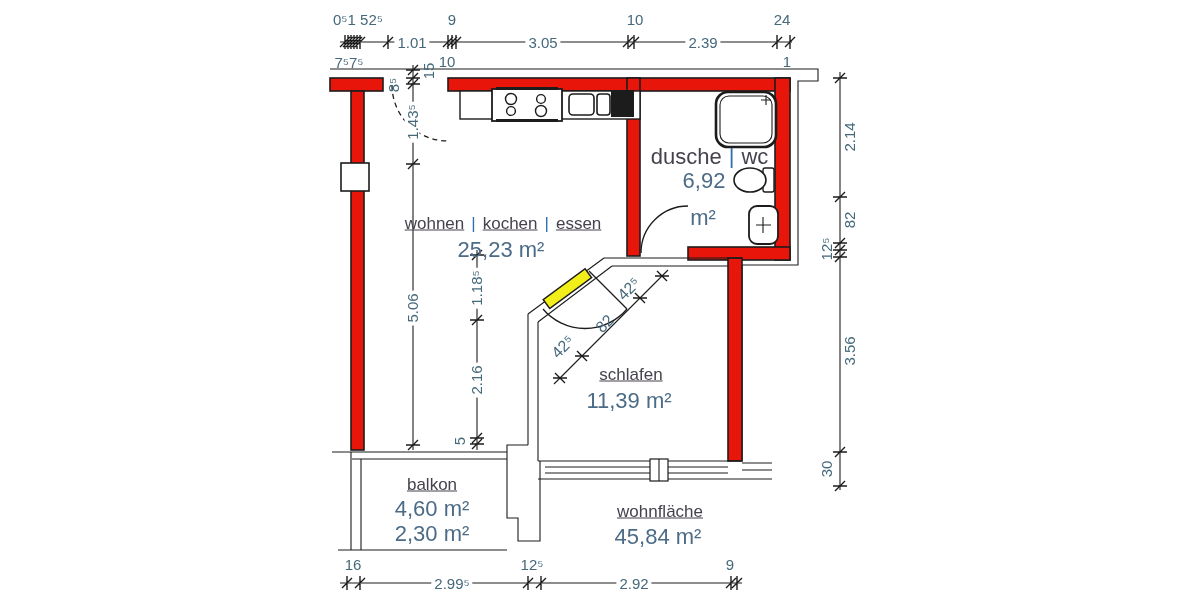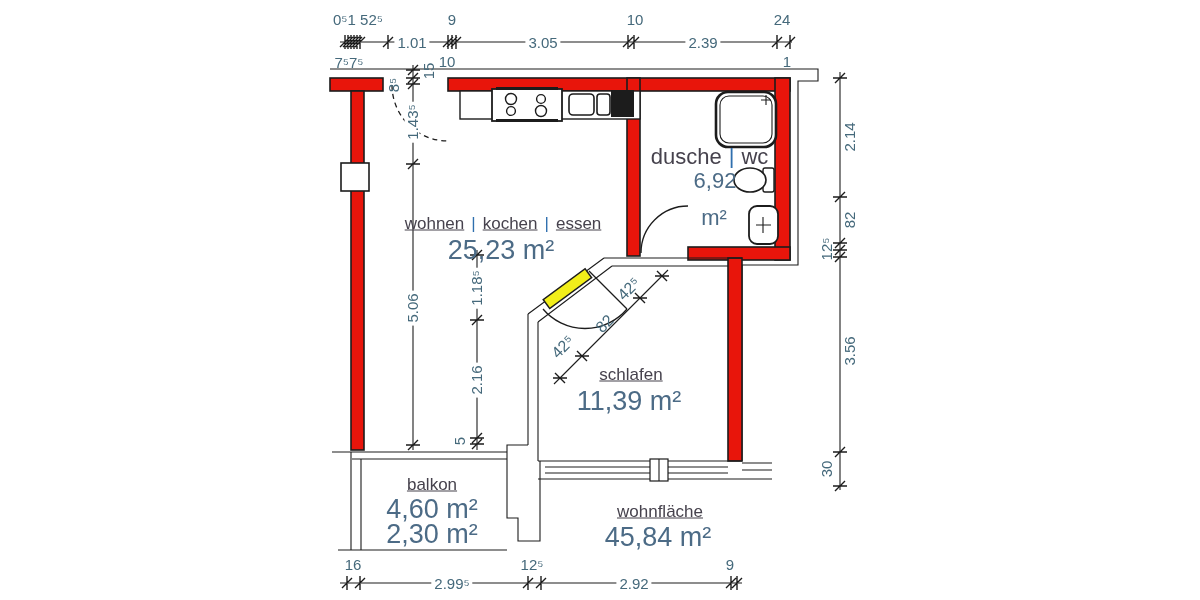--- a/index.html
+++ b/index.html
@@ -12,22 +12,22 @@
   .dimln{fill:none;stroke:var(--line);stroke-width:1.1;}
   .tick{fill:none;stroke:var(--line);stroke-width:1.4;}
   .arc{fill:none;stroke:var(--line);stroke-width:1.3;}
   .dash{stroke-dasharray:5 4;}
   .lbl{position:absolute;transform:translate(-50%,-50%);white-space:nowrap;
        color:var(--dim-text);font-size:15px;line-height:1;}
   .rot{transform:translate(-50%,-50%) rotate(-90deg);}
   .rot45{transform:translate(-50%,-50%) rotate(-45deg);}
   .bg{background:#fff;padding:0 3px;}
   .room{color:var(--room-text);font-size:17px;text-decoration:underline;}
-  .area{color:var(--area-text);font-size:27px;}
-  .big{font-size:22px;margin-left:11px;}
+  .area{color:var(--area-text);font-size:22px;}
+  .big{font-size:22px;}
   .pipe{color:var(--pipe);margin:0 7px;}
   .dusche-clip{position:absolute;left:643px;top:146px;width:133px;overflow:hidden;
        white-space:nowrap;color:var(--room-text);font-size:22px;line-height:1;transform:none;text-align:center;}
 </style>
 </head>
 <body>
 
 <div id="stage">
 
   <svg width="1200" height="600" viewBox="0 0 1200 600">

